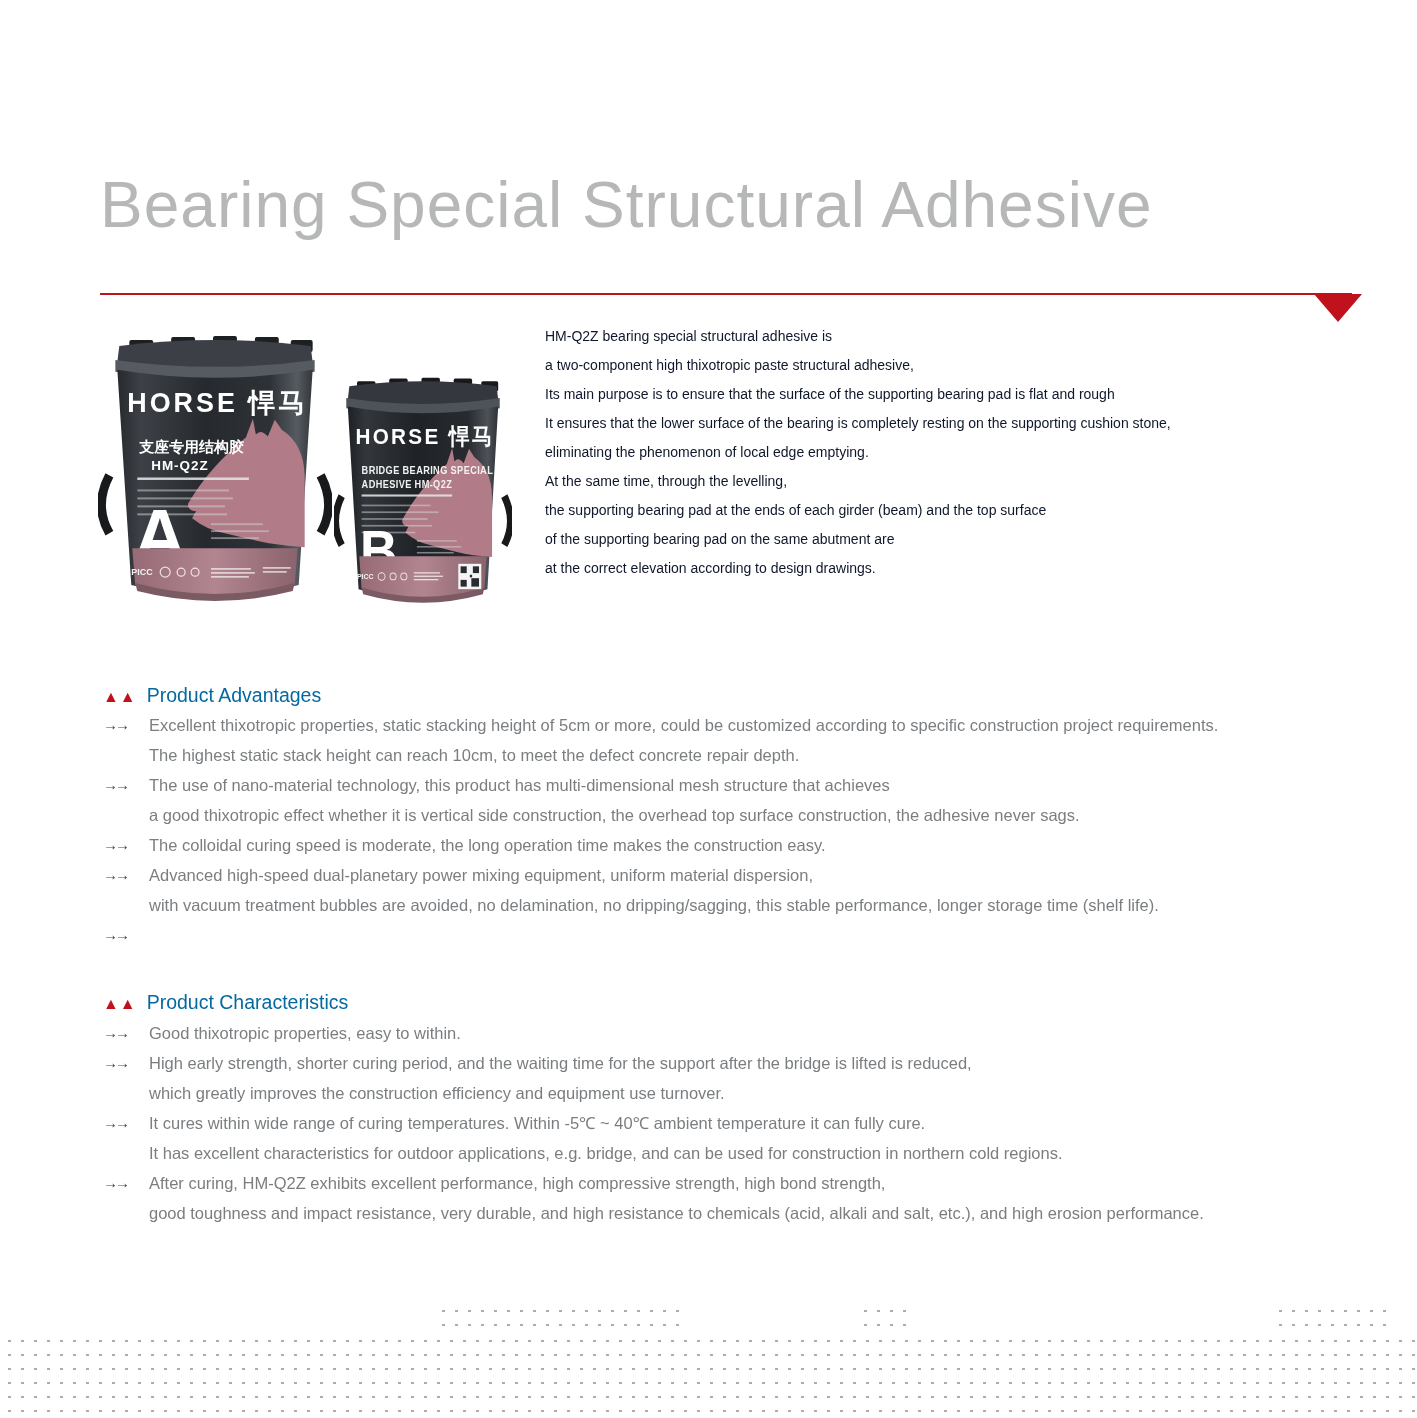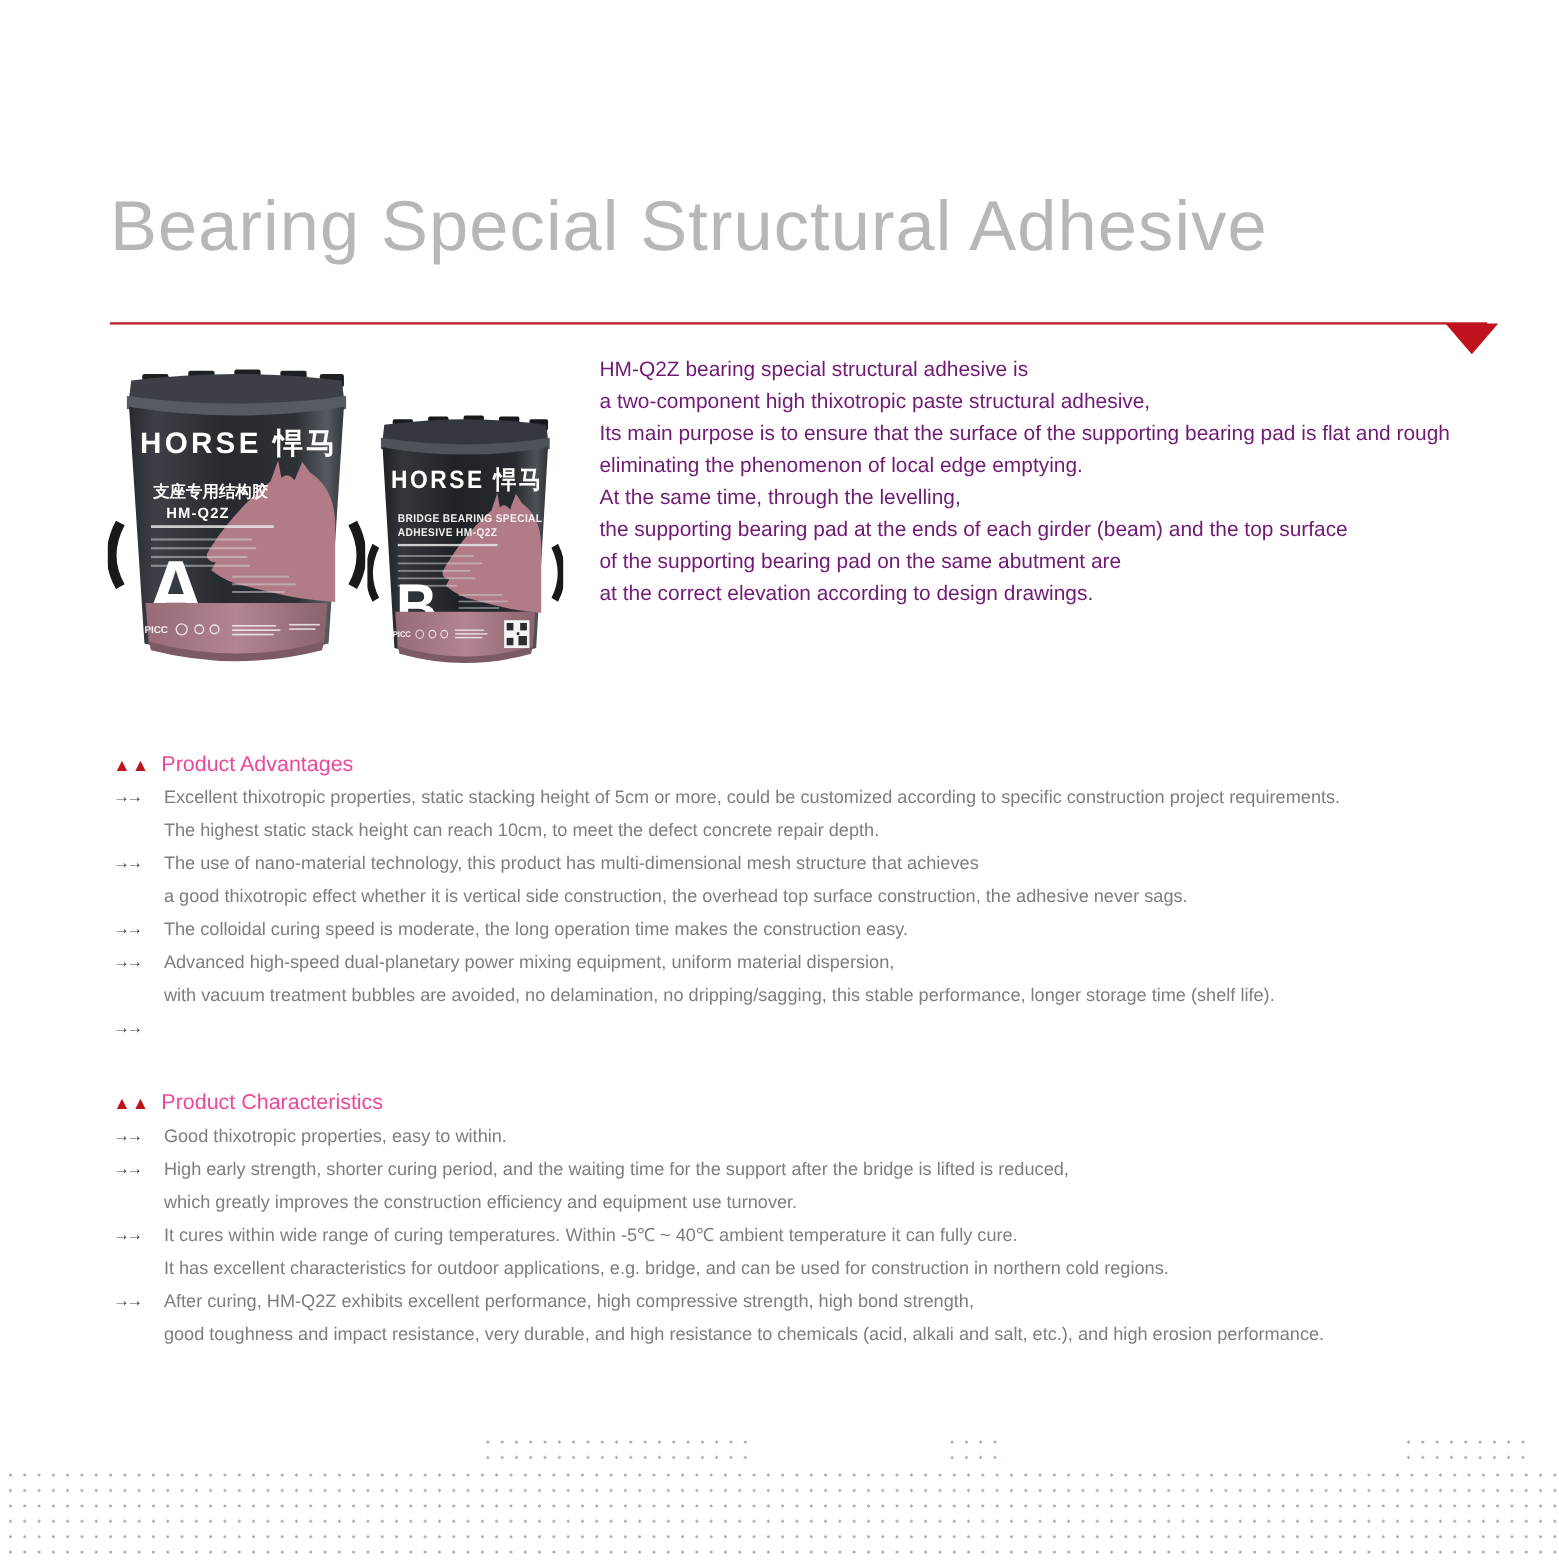--- a/index.html
+++ b/index.html
@@ -24,32 +24,32 @@
     width: 0; height: 0;
     border-left: 24px solid transparent;
     border-right: 24px solid transparent;
     border-top: 28px solid #c0121c;
   }
   .bucket { position: absolute; }
   .bucket-a { left: 98px; top: 328px; }
   .bucket-b { left: 334px; top: 371px; }
   .description {
     position: absolute; left: 545px; top: 322px;
-    font-size: 19px; line-height: 29px; color: #701a75;
+    font-size: 14px; line-height: 29px; color: #0f172a;
     white-space: nowrap;
   }
   .section-heading {
     position: absolute; left: 103px;
     display: flex; align-items: baseline; white-space: nowrap;
   }
   .section-heading .tri {
     color: #c0121c; font-size: 16px; letter-spacing: 1px;
   }
   .section-heading .label {
-    color: #ec4899; font-size: 19.5px; margin-left: 10px; font-weight: 400;
+    color: #0369a1; font-size: 19.5px; margin-left: 10px; font-weight: 400;
   }
   .heading-advantages { top: 684px; }
   .heading-characteristics { top: 991px; }
   .bullet-list { position: absolute; left: 103px; white-space: nowrap; }
   .list-advantages { top: 710px; }
   .list-characteristics { top: 1018px; }
   .bullet-line {
     position: relative; height: 30px; line-height: 30px;
     padding-left: 46px; font-size: 16.5px; color: #7b7e80;
   }
@@ -200,20 +200,21 @@
       <rect x="179" y="245" width="10" height="10" fill="#2a2d30"></rect>
       <rect x="177" y="241" width="3" height="3" fill="#2a2d30"></rect>
     </g>
   </g>
 </svg>
 
 <div class="description">
   <div>HM-Q2Z bearing special structural adhesive is</div>
   <div>a two-component high thixotropic paste structural adhesive,</div>
   <div>Its main purpose is to ensure that the surface of the supporting bearing pad is flat and rough</div>
+  <div>It ensures that the lower surface of the bearing is completely resting on the supporting cushion stone,</div>
   <div>eliminating the phenomenon of local edge emptying.</div>
   <div>At the same time, through the levelling,</div>
   <div>the supporting bearing pad at the ends of each girder (beam) and the top surface</div>
   <div>of the supporting bearing pad on the same abutment are</div>
   <div>at the correct elevation according to design drawings.</div>
 </div>
 
 <div class="section-heading heading-advantages">
   <span class="tri">▲▲</span>
   <span class="label">Product Advantages</span>

